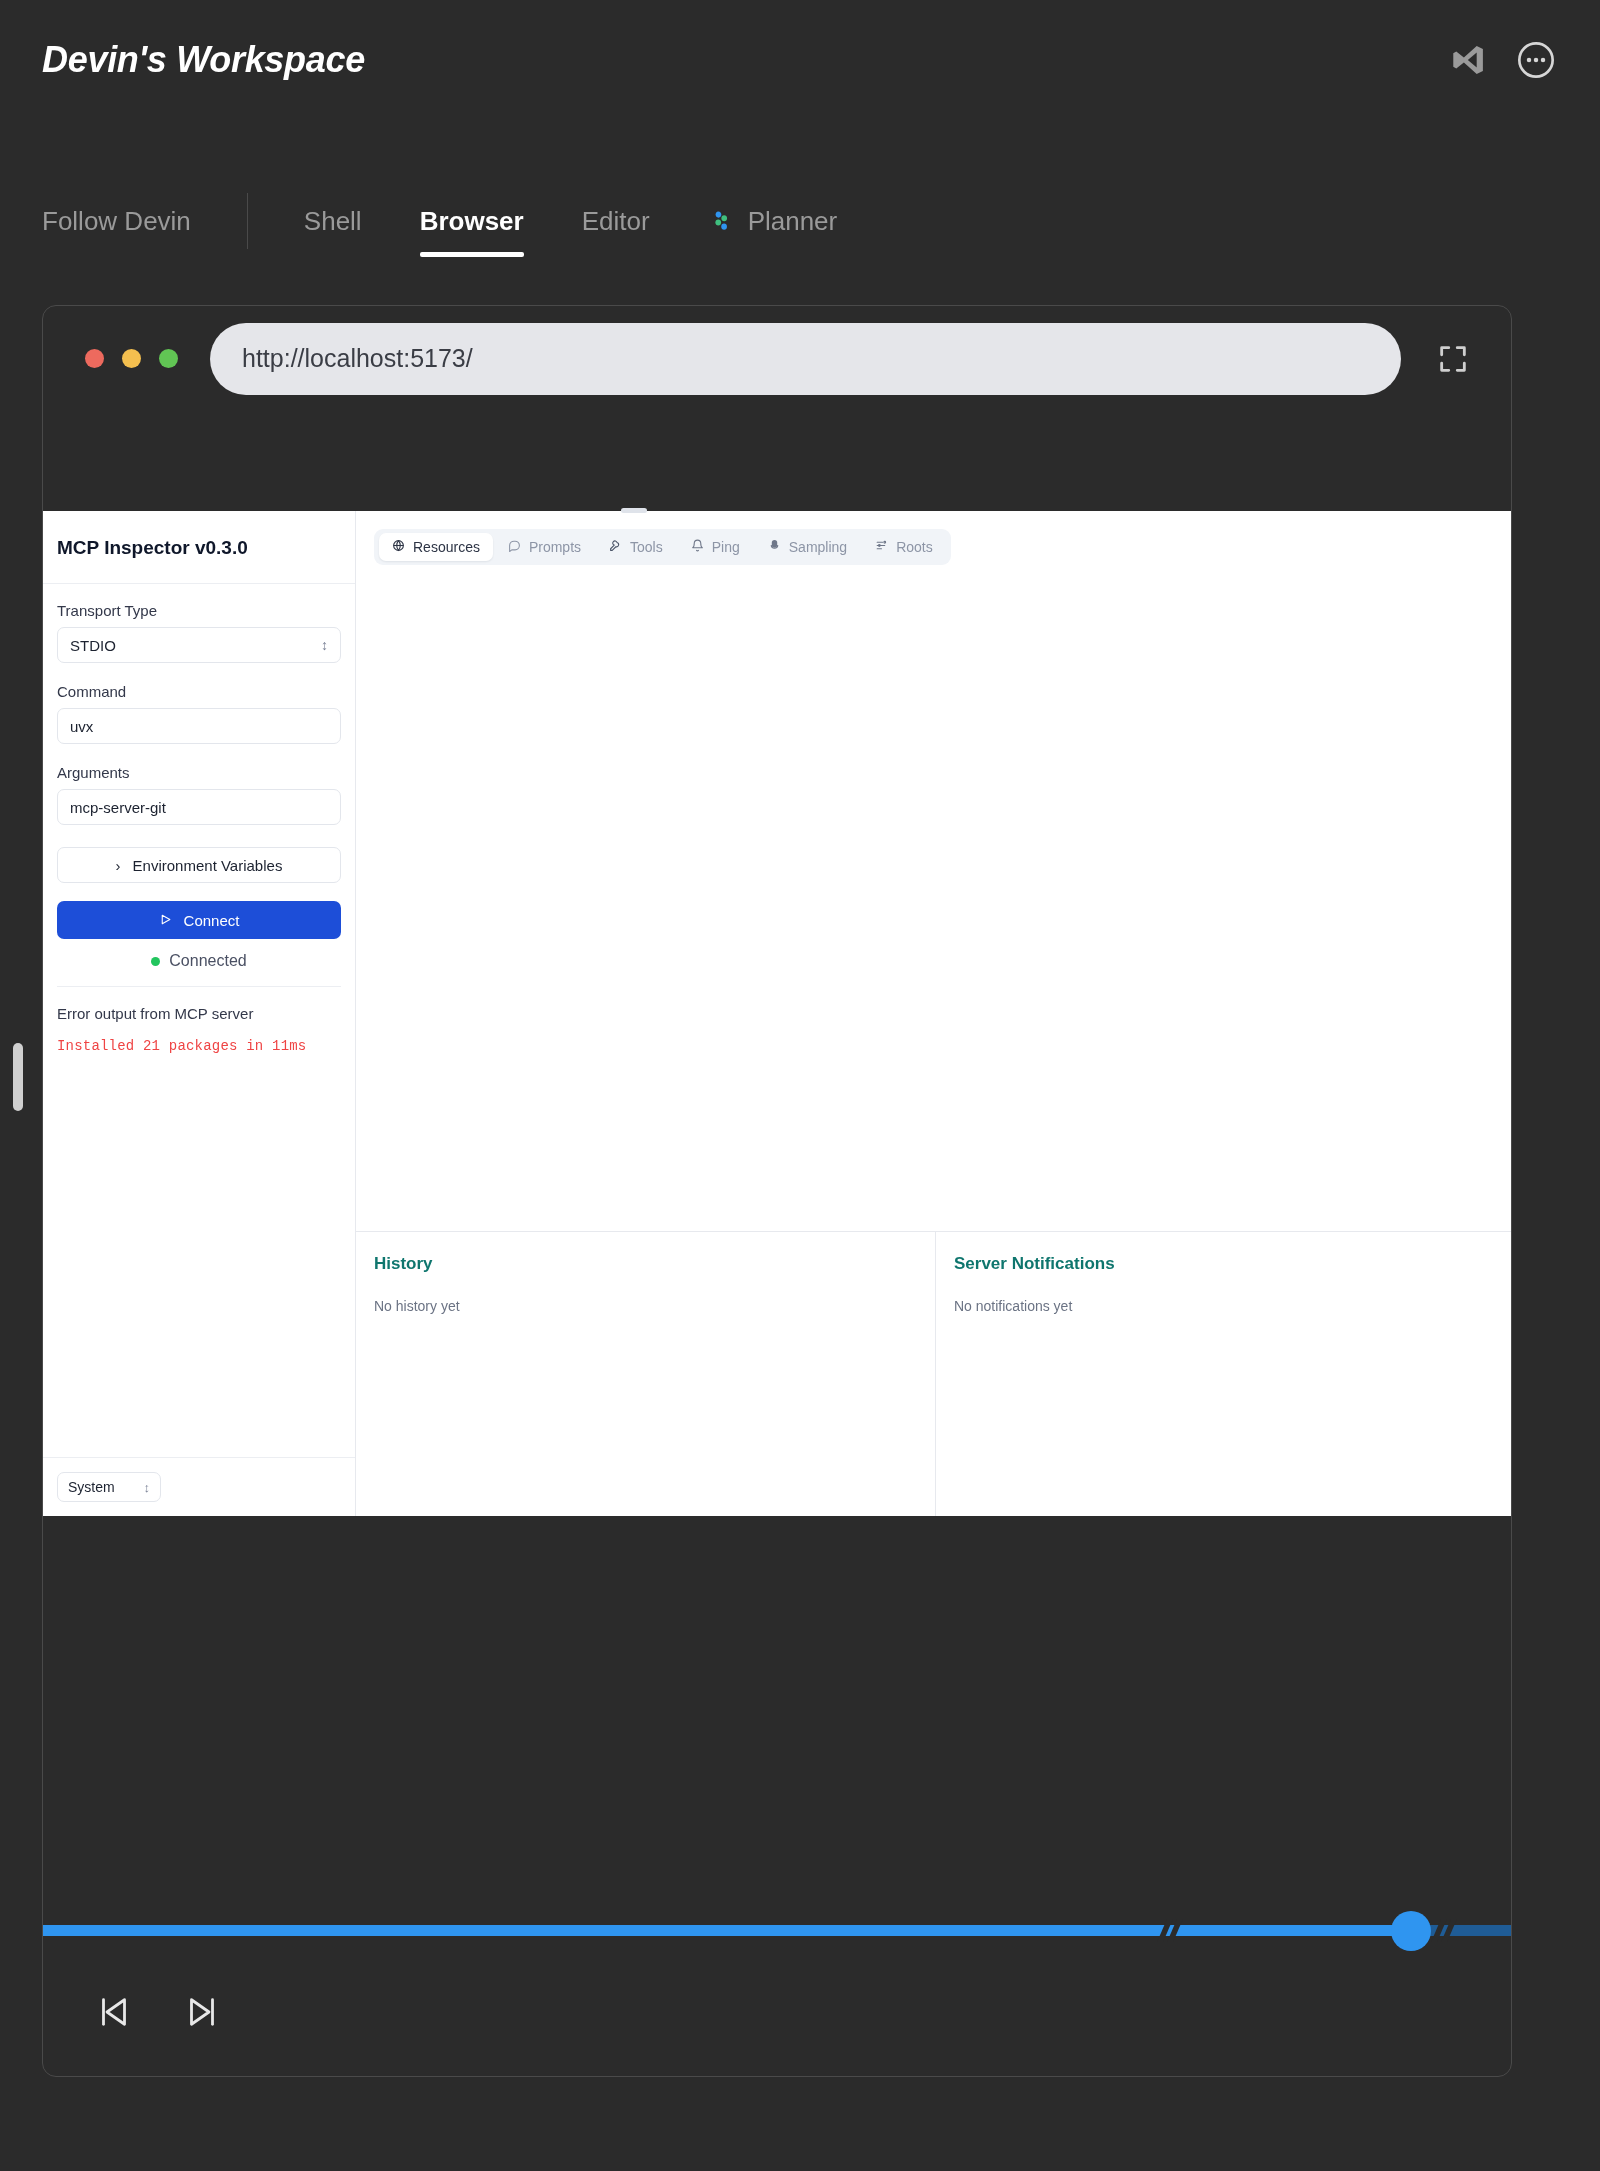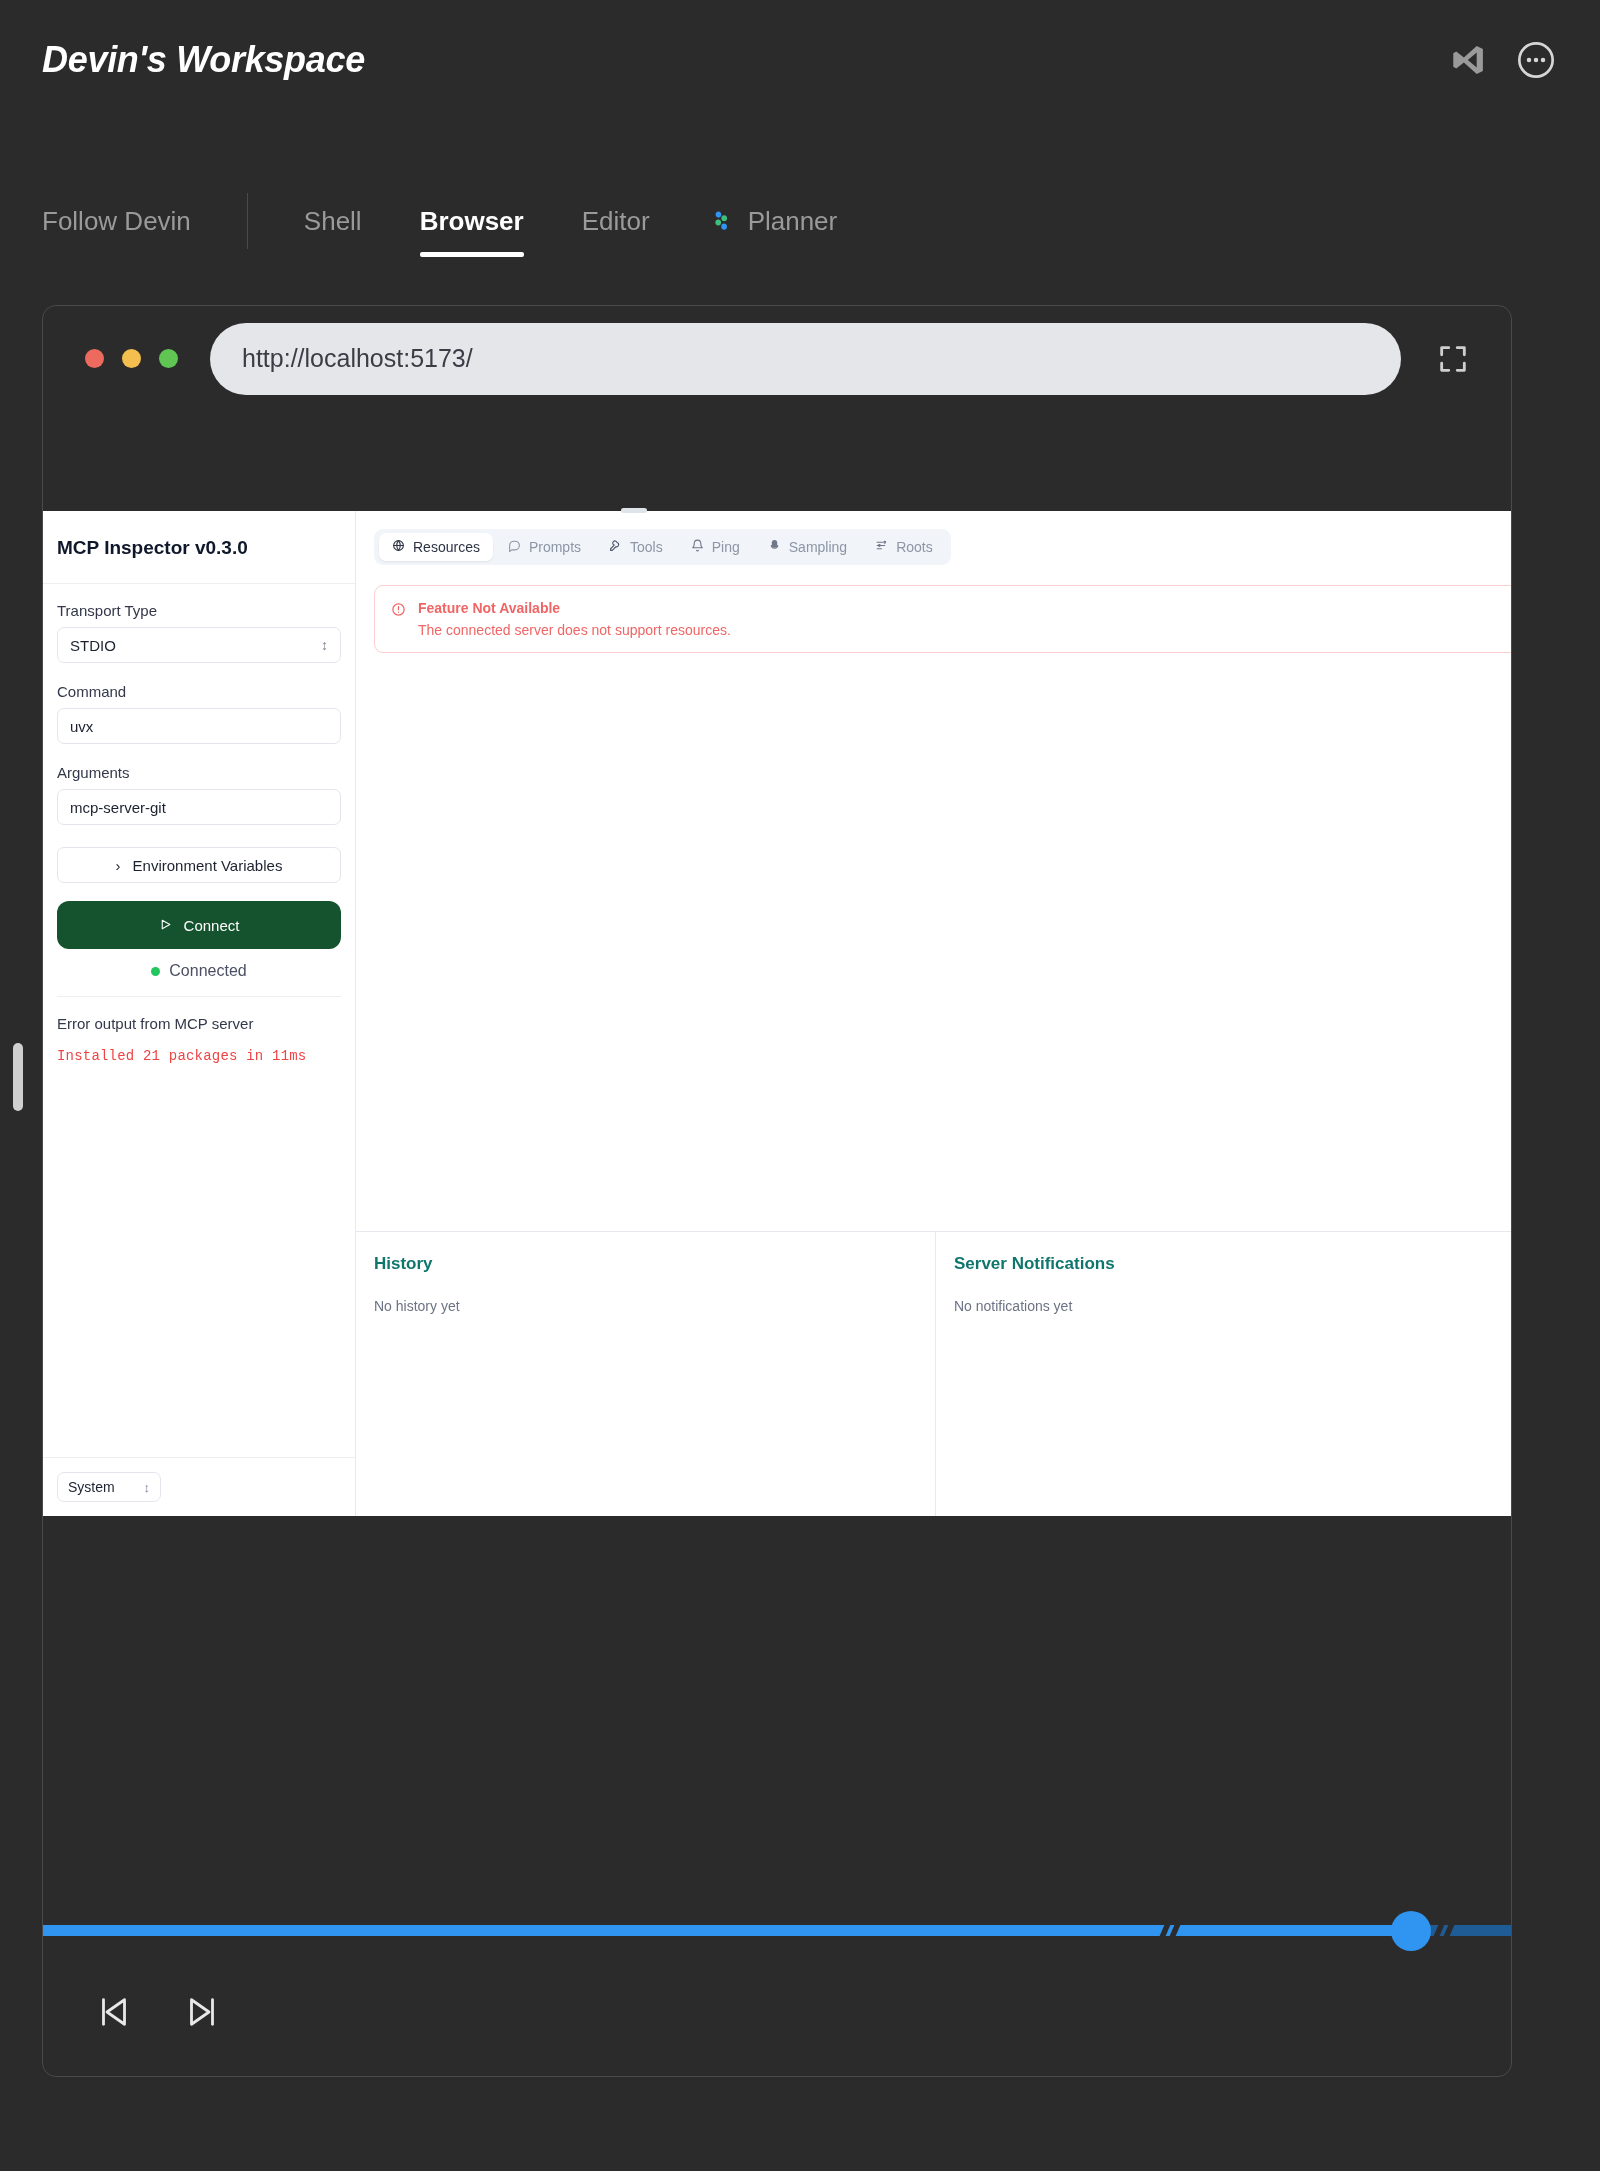--- a/index.html
+++ b/index.html
@@ -93,22 +93,22 @@
     background: #fff; display: flex; align-items: center; padding: 0 12px;
     font-size: 15px; color: #1c2230; cursor: pointer;
   }
   .sel-box .chev { margin-left: auto; color: #7b8296; font-size: 14px; line-height: 1; }
   .btn-outline {
     width: 100%; height: 36px; margin-top: 22px; border: 1px solid #e3e6ec;
     border-radius: 7px; background: #fff; display: flex; align-items: center;
     justify-content: center; gap: 12px; font-size: 15px; color: #1c2230; cursor: pointer;
   }
   .btn-primary {
-    width: 100%; height: 48px; margin-top: 18px; border-radius: 12px;
-    background: #14532d; display: flex; align-items: center; justify-content: center;
+    width: 100%; height: 38px; margin-top: 18px; border-radius: 7px;
+    background: #1d4ed8; display: flex; align-items: center; justify-content: center;
     gap: 12px; font-size: 15px; color: #ffffff; cursor: pointer;
   }
   .conn-status {
     margin-top: 13px; display: flex; align-items: center; justify-content: center;
     gap: 9px; font-size: 16px; color: #4a5063;
   }
   .dot-green { width: 9px; height: 9px; border-radius: 50%; background: #22c55e; }
   .ins-divider { height: 1px; background: #eceef2; margin: 16px 0 0 0; }
   .err-title { font-size: 15px; color: #33384a; margin-top: 18px; }
   .err-body {
@@ -364,33 +364,20 @@
                     <path d="M4 12h14"></path>
                     <path d="M4 18h8"></path>
                   <circle cx="18" cy="6" r="1.6"></circle>
                     <circle cx="8" cy="12" r="1.6"></circle>
                 </svg>
               </span>
               <span>Roots</span>
             </div>
           </div>
 
-          <div class="alert-box">
-            <span style="margin-top:2px">
-              <svg width="15" height="15" viewBox="0 0 24 24" fill="none" stroke="#f06565" stroke-width="2" stroke-linecap="round">
-                <circle cx="12" cy="12" r="9"></circle>
-                  <path d="M12 7.5v5"></path>
-                  <path d="M12 16.2v.1"></path>
-              </svg>
-            </span>
-            <span class="alert-txt">
-              <span class="alert-title">Feature Not Available</span>
-              <span class="alert-desc">The connected server does not support resources.</span>
-            </span>
-          </div>
         </div>
 
         <div class="ins-bottom">
           <div class="hist-pane">
             <div class="pane-title">History</div>
             <div class="pane-empty">No history yet</div>
           </div>
           <div class="notif-pane">
             <div class="pane-grip" style="left:578px; top:-3px;"></div>
             <div class="pane-title">Server Notifications</div>

